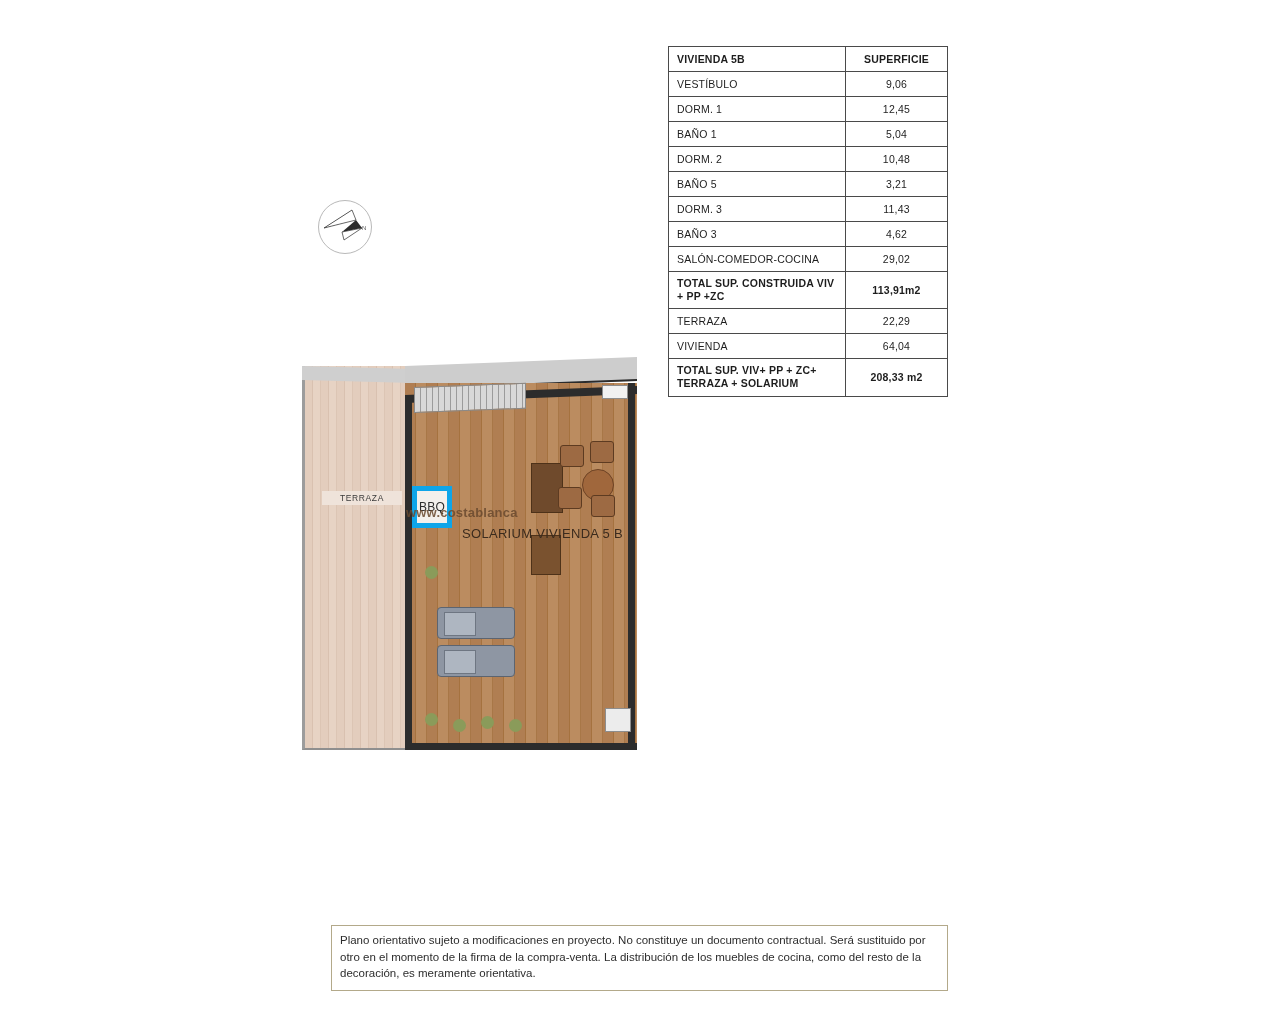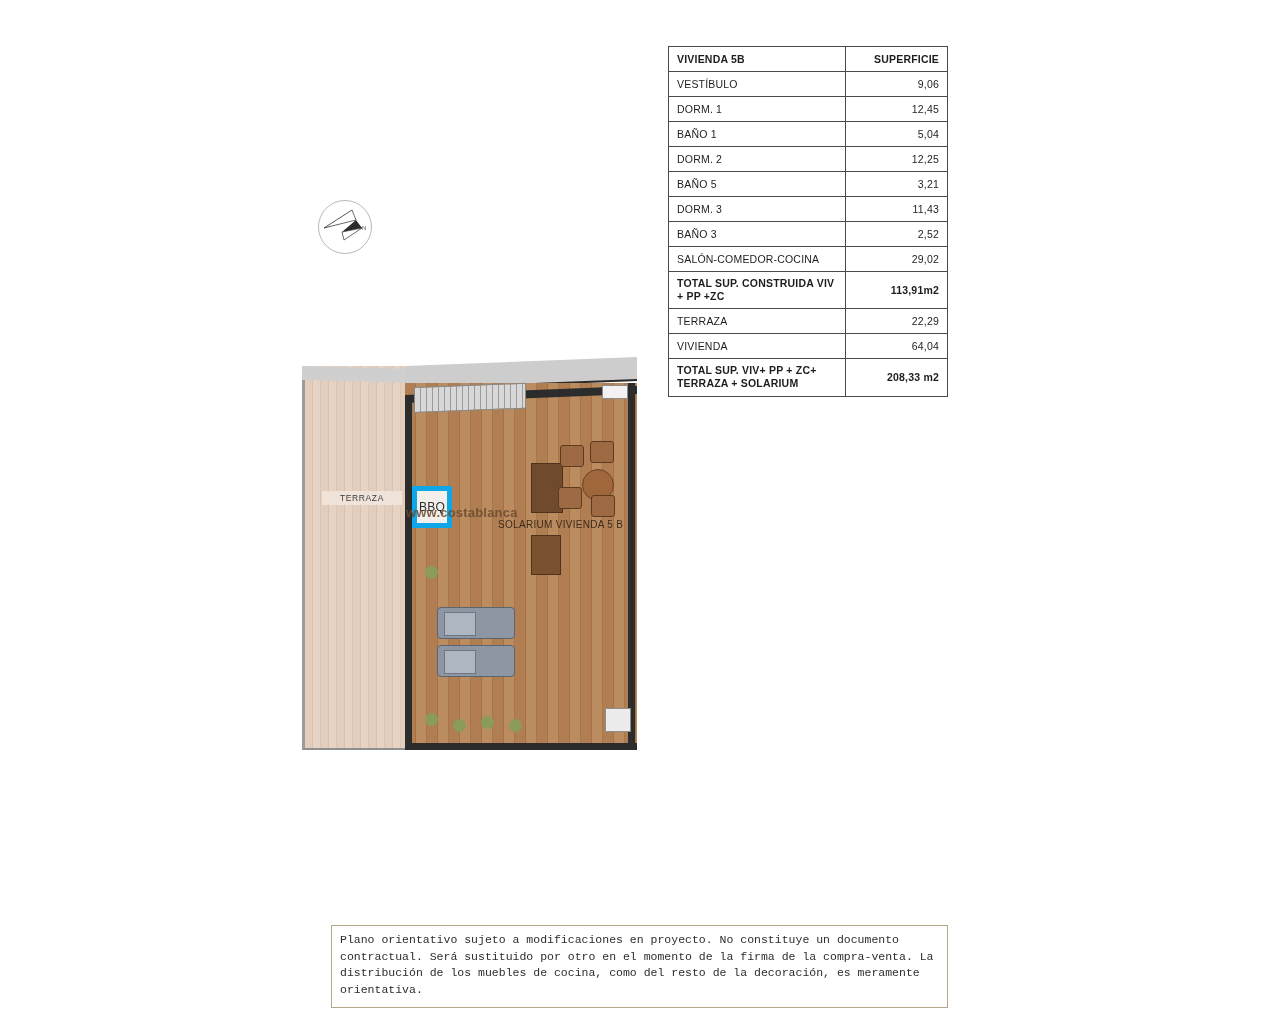--- a/index.html
+++ b/index.html
@@ -251,26 +251,25 @@
     font-size: 13px;
     font-weight: bold;
     color: #6a4a2f;
     opacity: .85;
     letter-spacing: .2px;
     white-space: nowrap;
   }
   #plan .solarium-label {
     position: absolute;
     left: 160px;
-    top: 156px;
-    font-size: 10px;
+    top: 163px;
+    font-size: 13px;
     color: #3b2b1d;
     letter-spacing: .3px;
     white-space: nowrap;
-    margin-left: 36px;
   }
   #plan .bottom-step {
     position: absolute;
     left: 303px;
     top: 345px;
     width: 24px;
     height: 22px;
     border: 1px solid #8d8d8d;
     background: #ececec;
   }
@@ -293,21 +292,21 @@
     letter-spacing: .2px;
     vertical-align: middle;
     margin-top: 24px;
   }
   #surface-table th {
     font-weight: bold;
     font-size: 10.5px;
   }
   #surface-table .val {
     width: 85px;
-    text-align: right;
+    text-align: center;
   }
   #surface-table tr.bold td {
     font-weight: bold;
   }
   #surface-table tr.tall td {
     padding-top: 5px;
     padding-bottom: 5px;
     line-height: 1.25;
   }
 
@@ -316,21 +315,20 @@
     position: absolute;
     left: 331px;
     top: 925px;
     width: 617px;
     border: 1px solid #b3a98a;
     padding: 6px 8px 8px 8px;
     box-sizing: border-box;
     font-size: 11.5px;
     line-height: 1.45;
     color: #2d2d2d;
-    font-family: Liberation Mono, monospace;
   }
 </style>
 </head>
 <body>
 
 <div id="compass">
   <div class="ring"></div>
   <div class="needle">
     <svg width="44" height="40" viewBox="0 0 44 40">
       <polygon points="2,22 30,4 24,16" fill="#2b2b2b"></polygon>
@@ -404,33 +402,33 @@
       <tr>
         <td>DORM. 1</td>
         <td class="val">12,45</td>
       </tr>
       <tr>
         <td>BAÑO 1</td>
         <td class="val">5,04</td>
       </tr>
       <tr>
         <td>DORM. 2</td>
-        <td class="val">12,25</td>
+        <td class="val">10,48</td>
       </tr>
       <tr>
         <td>BAÑO 5</td>
         <td class="val">3,21</td>
       </tr>
       <tr>
         <td>DORM. 3</td>
         <td class="val">11,43</td>
       </tr>
       <tr>
         <td>BAÑO 3</td>
-        <td class="val">2,52</td>
+        <td class="val">4,62</td>
       </tr>
       <tr>
         <td>SALÓN-COMEDOR-COCINA</td>
         <td class="val">29,02</td>
       </tr>
       <tr class="bold tall">
         <td>TOTAL SUP. CONSTRUIDA VIV + PP +ZC</td>
         <td class="val">113,91m2</td>
       </tr>
       <tr>

